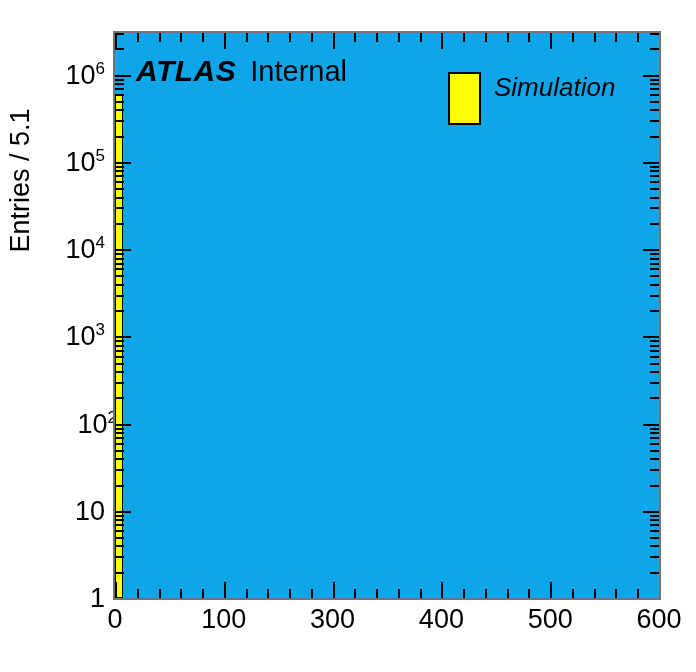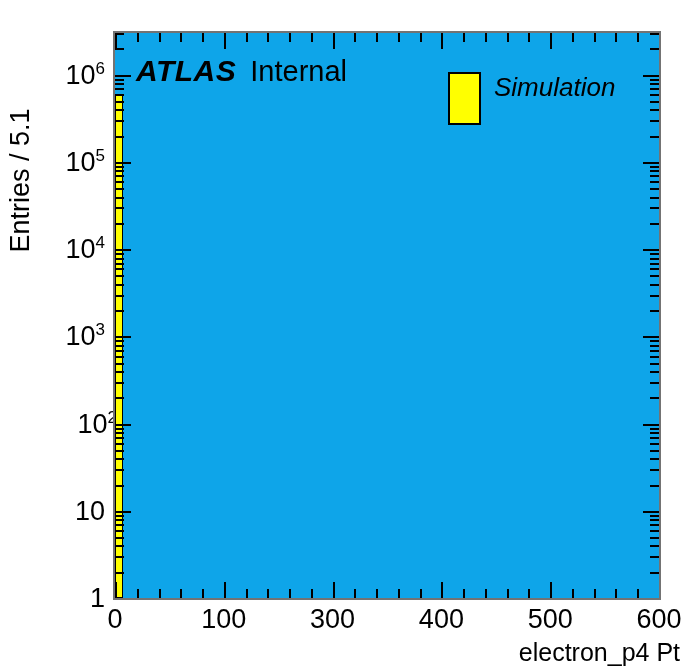--- a/index.html
+++ b/index.html
@@ -353,15 +353,14 @@
 
   <div id="x-tick-labels">
       <div class="xlabel" style="left: 115px; top: 606px;">0</div>
       <div class="xlabel" style="left: 223.8px; top: 606px;">100</div>
       <div class="xlabel" style="left: 332.6px; top: 606px;">300</div>
       <div class="xlabel" style="left: 441.4px; top: 606px;">400</div>
       <div class="xlabel" style="left: 550.2px; top: 606px;">500</div>
       <div class="xlabel" style="left: 659px; top: 606px;">600</div>
     </div>
 
-  <div id="x-axis-title">electron_p4 Pt</div>
 
 </div>
 
 </body></html>

